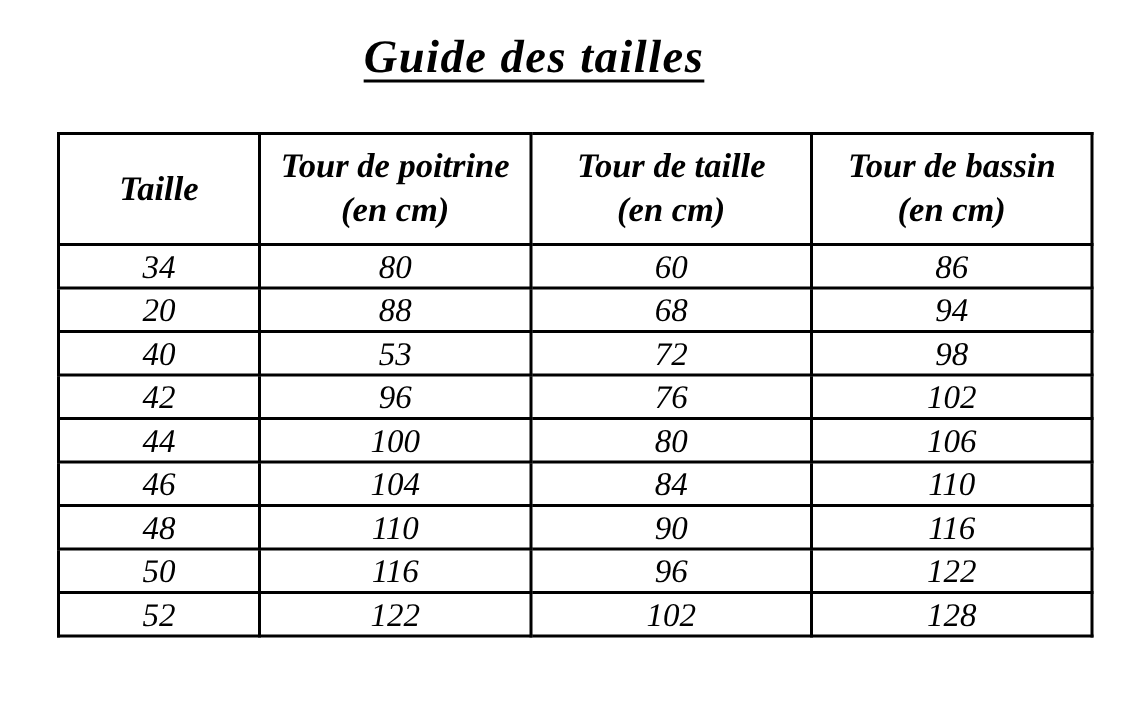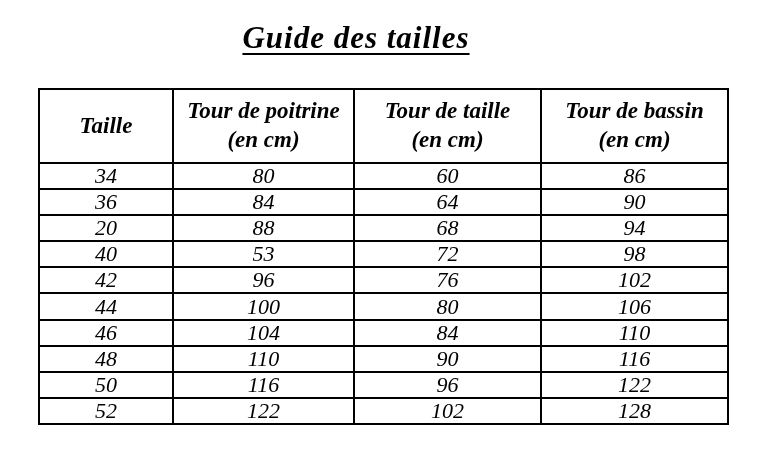--- a/index.html
+++ b/index.html
@@ -100,26 +100,20 @@
       </tr>
     </thead>
     <tbody>
       <tr>
         <td>34</td>
         <td>80</td>
         <td>60</td>
         <td>86</td>
       </tr>
       <tr>
-        <td>36</td>
-        <td>84</td>
-        <td>64</td>
-        <td>90</td>
-      </tr>
-      <tr>
         <td>20</td>
         <td>88</td>
         <td>68</td>
         <td>94</td>
       </tr>
       <tr>
         <td>40</td>
         <td>53</td>
         <td>72</td>
         <td>98</td>

